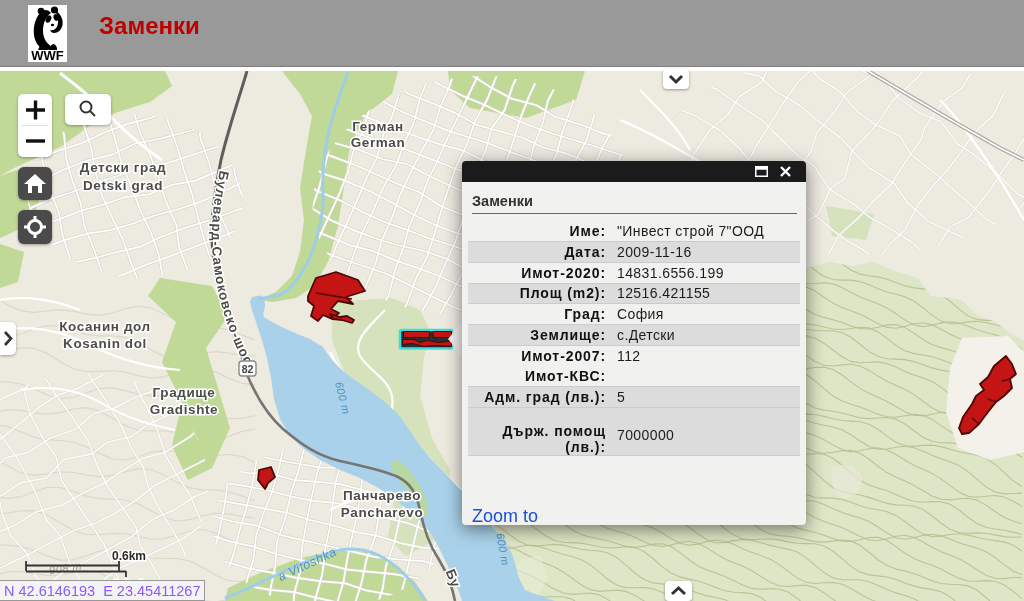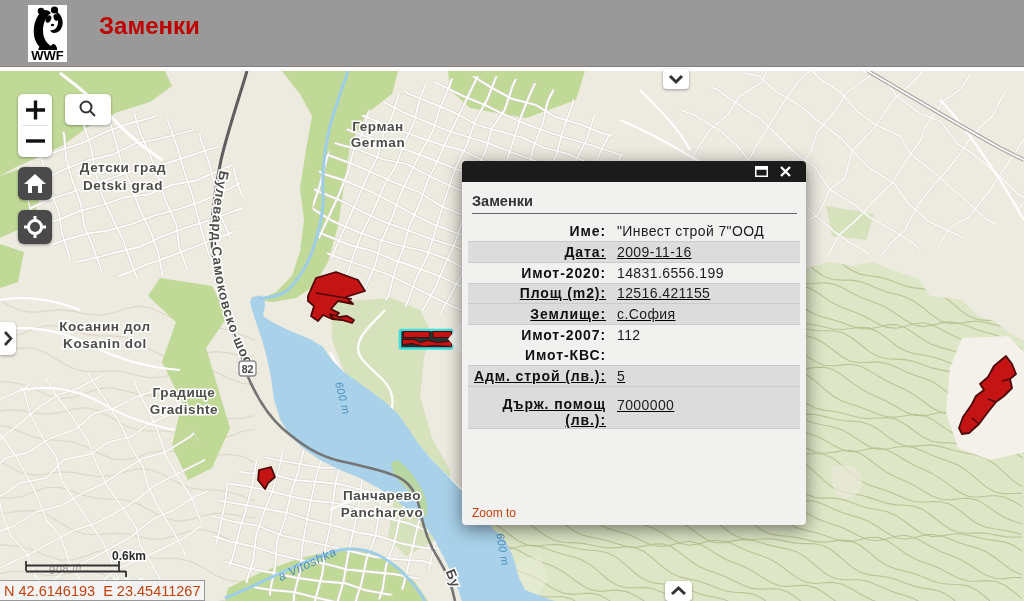--- a/index.html
+++ b/index.html
@@ -17,23 +17,23 @@
     background:#f1f1ef;border-radius:4px;box-shadow:0 4px 18px rgba(0,0,0,.5);}
   #ptitle{position:absolute;left:0;top:0;width:100%;height:21px;background:#1b1b1b;
     border-radius:4px 4px 0 0;}
   #pname{position:absolute;left:10px;top:32px;font-size:14.5px;font-weight:bold;color:#333;}
   #phr{position:absolute;left:10px;top:52px;width:325px;border-top:1px solid #666;}
   table.pt{position:absolute;left:6px;top:60px;border-collapse:collapse;width:332px;
     table-layout:fixed;}
   table.pt td{font-size:14px;padding:0;vertical-align:middle;line-height:16px;}
   table.pt td.l{width:138px;text-align:right;font-weight:bold;color:#111;padding-right:4px;font-size:14px;letter-spacing:0.9px;line-height:16px;}
   table.pt td.v{padding-left:7px;color:#1c1c1c;letter-spacing:0.4px;}
-  tr.g{background:#dcdcdc;border-top:1px solid #cbcbcb;border-bottom:1px solid #cbcbcb;text-decoration:underline;}
+  tr.g{background:#dcdcdc;border-top:1px solid #cbcbcb;border-bottom:1px solid #cbcbcb;}
   tr.s{height:20.7px;}
-  #zoomto{position:absolute;left:10px;top:345px;font-size:12px;color:#c2410c;}
+  #zoomto{position:absolute;left:10px;top:345px;font-size:18px;color:#1d4ed8;}
   .maplabel{font-weight:bold;fill:#4c4c48;font-size:13.5px;letter-spacing:0.6px;
     stroke:#ffffff;stroke-width:3px;paint-order:stroke;text-anchor:middle;}
   .waterlabel{font-style:italic;fill:#5092bd;font-size:11px;letter-spacing:0.5px;
     text-anchor:middle;}
 </style></head>
 <body>
 <div id="stage">
 
 <svg id="map" width="1024" height="530" viewBox="0 71 1024 530" style="position:absolute;left:0;top:71px;">
 <defs>
@@ -477,21 +477,21 @@
         <path d="M7,7 L13,13 L19,7" fill="none" stroke="#333" stroke-width="3"></path>
       </svg>
 </div>
 <div class="btn" style="left:665px;top:581px;width:27px;height:20px;border-radius:4px;">
   <svg width="27" height="20">
         <path d="M7,13 L13.5,7 L20,13" fill="none" stroke="#333" stroke-width="3"></path>
       </svg>
 </div>
 
 <div style="position:absolute;left:0;top:580px;width:205px;height:21px;background:#f4f4f4;
-  border:1px solid #989898;border-left:none;font-size:14.5px;color:#c2410c;line-height:20px;
+  border:1px solid #989898;border-left:none;font-size:14.5px;color:#8b5cf6;line-height:20px;
   padding-left:4px;box-sizing:border-box;">N 42.6146193&nbsp; E 23.45411267</div>
 
 <svg style="position:absolute;left:440px;top:315px;" width="30" height="50">
   <path d="M22,7 L8,24 L22,41 Z" fill="#f1f1ef"></path>
 </svg>
 
 <div id="popup">
   <div id="ptitle">
     <svg style="position:absolute;right:38px;top:5px" width="13" height="11">
       <rect x="0.75" y="0.75" width="11.5" height="9.5" fill="none" stroke="#fff" stroke-width="1.5"></rect>
@@ -514,37 +514,41 @@
             <td class="v">2009-11-16</td>
           </tr>
     <tr class="s">
             <td class="l">Имот-2020:</td>
             <td class="v">14831.6556.199</td>
           </tr>
     <tr class="s g">
             <td class="l">Площ (m2):</td>
             <td class="v">12516.421155</td>
           </tr>
+    <tr class="s">
+            <td class="l">Град:</td>
+            <td class="v">София</td>
+          </tr>
     <tr class="s g">
             <td class="l">Землище:</td>
-            <td class="v">с.София</td>
+            <td class="v">с.Детски</td>
           </tr>
     <tr class="s">
             <td class="l">Имот-2007:</td>
             <td class="v">112</td>
           </tr>
     <tr class="s">
             <td class="l">Имот-КВС:</td>
             <td class="v"></td>
           </tr>
     <tr class="s g">
-            <td class="l">Адм. строй (лв.):</td>
+            <td class="l">Адм. град (лв.):</td>
             <td class="v">5</td>
           </tr>
     <tr class="g" style="height:41.4px">
-            <td class="l" style="vertical-align:top;padding-top:9px">Държ. помощ<br>(лв.):</td>
-            <td class="v" style="vertical-align:top;padding-top:10px">7000000</td>
+            <td class="l" style="vertical-align:top;padding-top:15px">Държ. помощ<br>(лв.):</td>
+            <td class="v" style="vertical-align:top;padding-top:19px">7000000</td>
           </tr>
   </tbody>
       </table>
   <div id="zoomto">Zoom to</div>
 </div>
 
 </div>
 </body></html>

